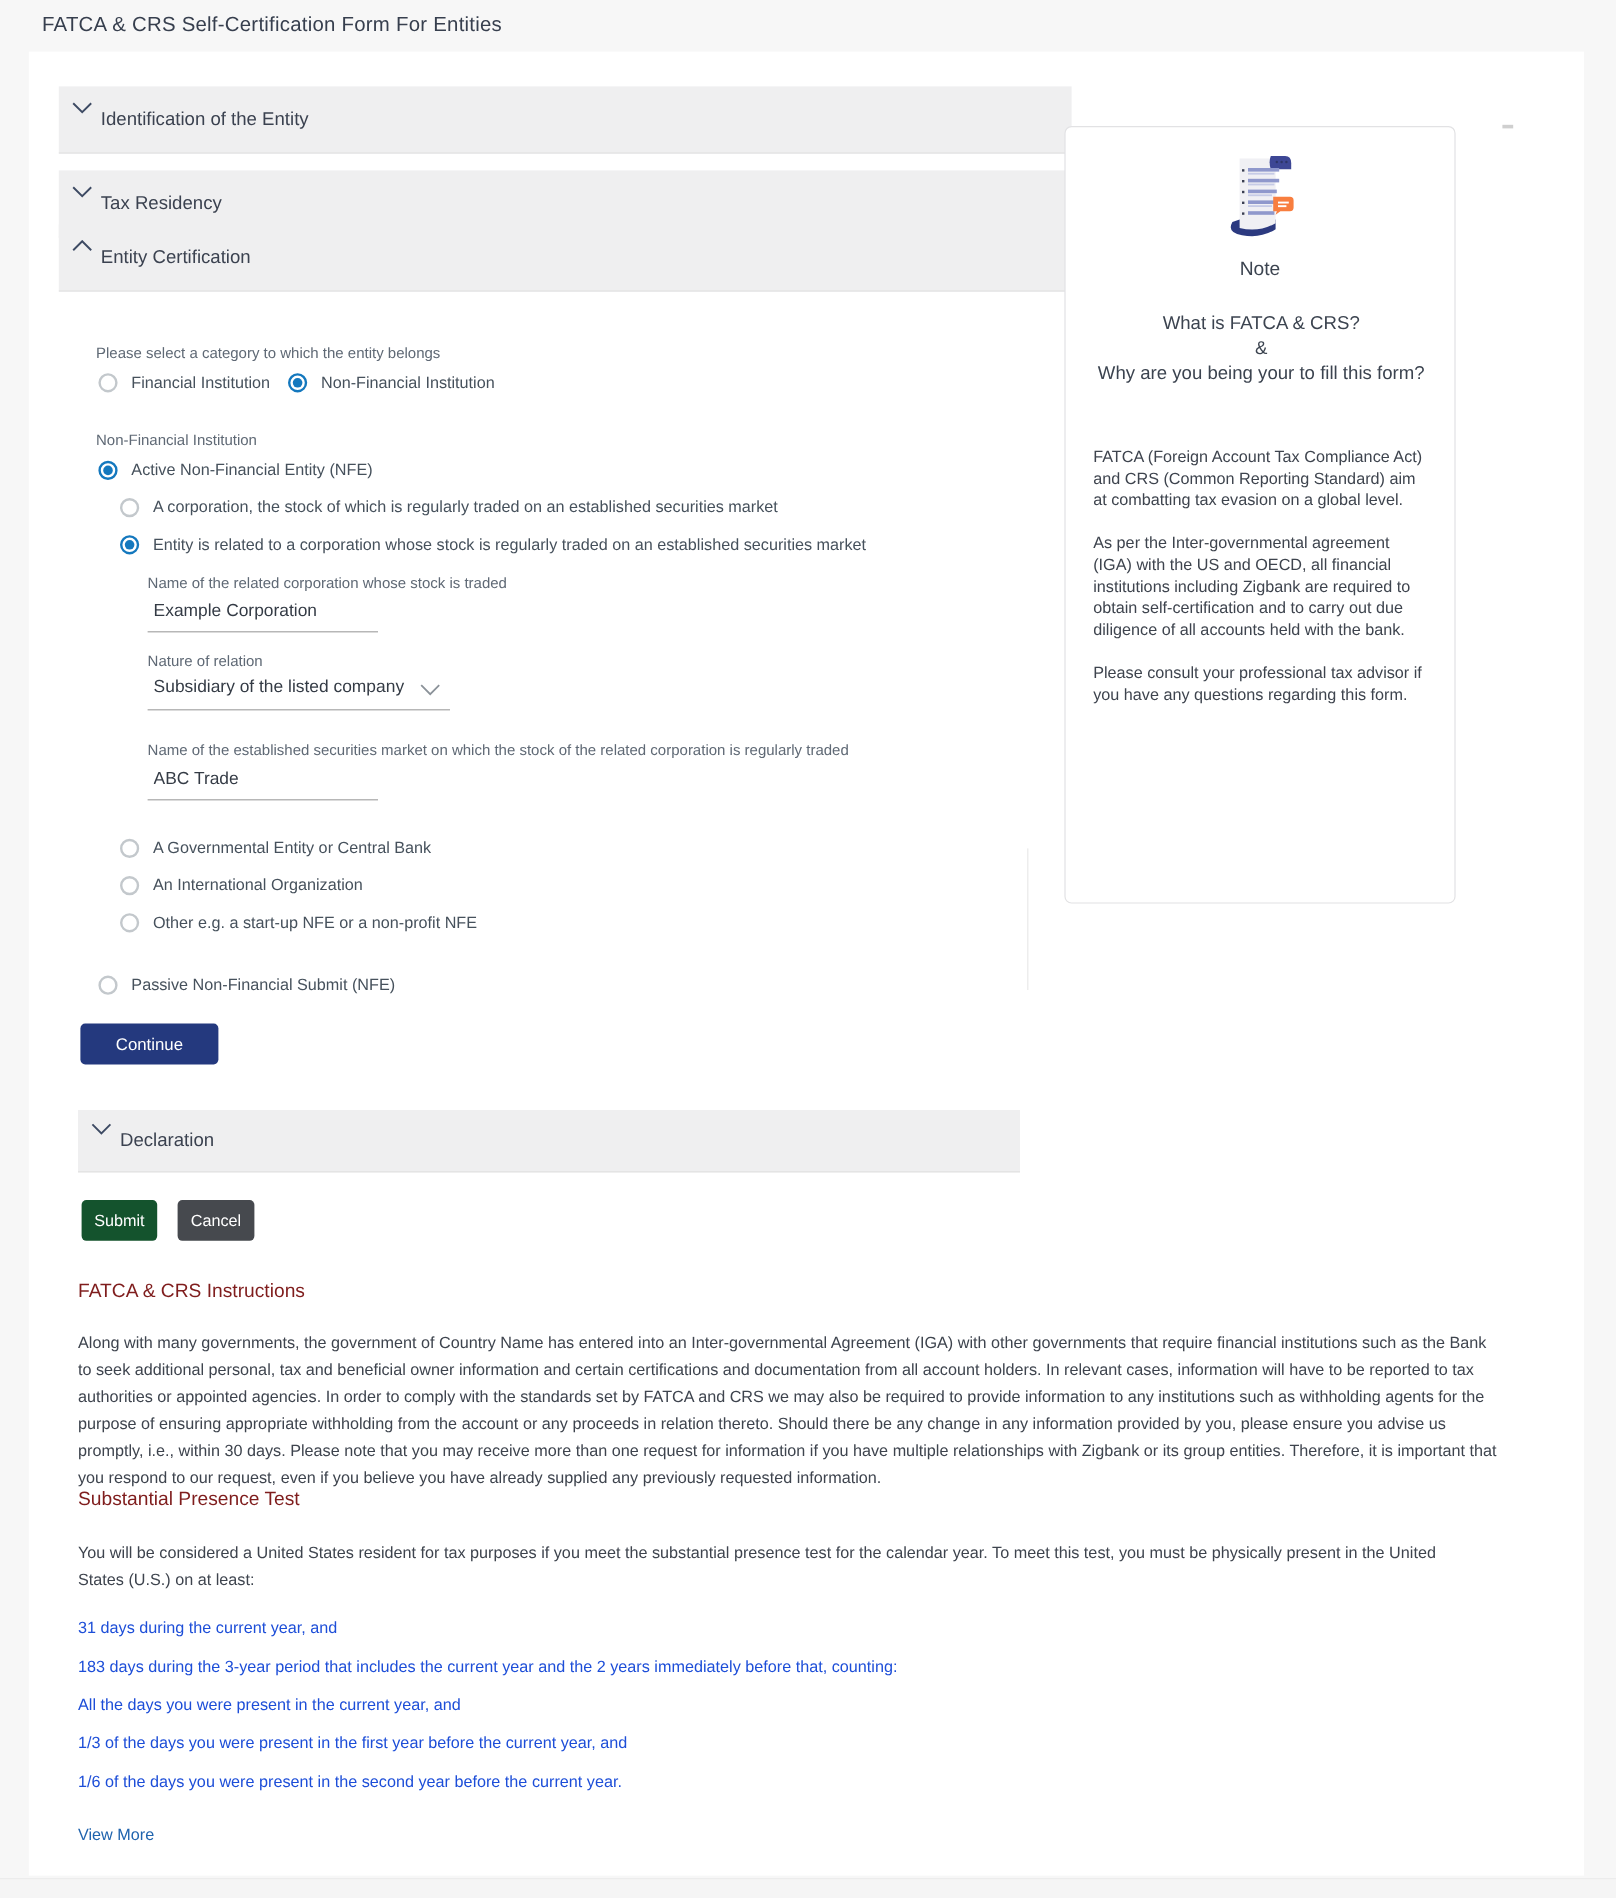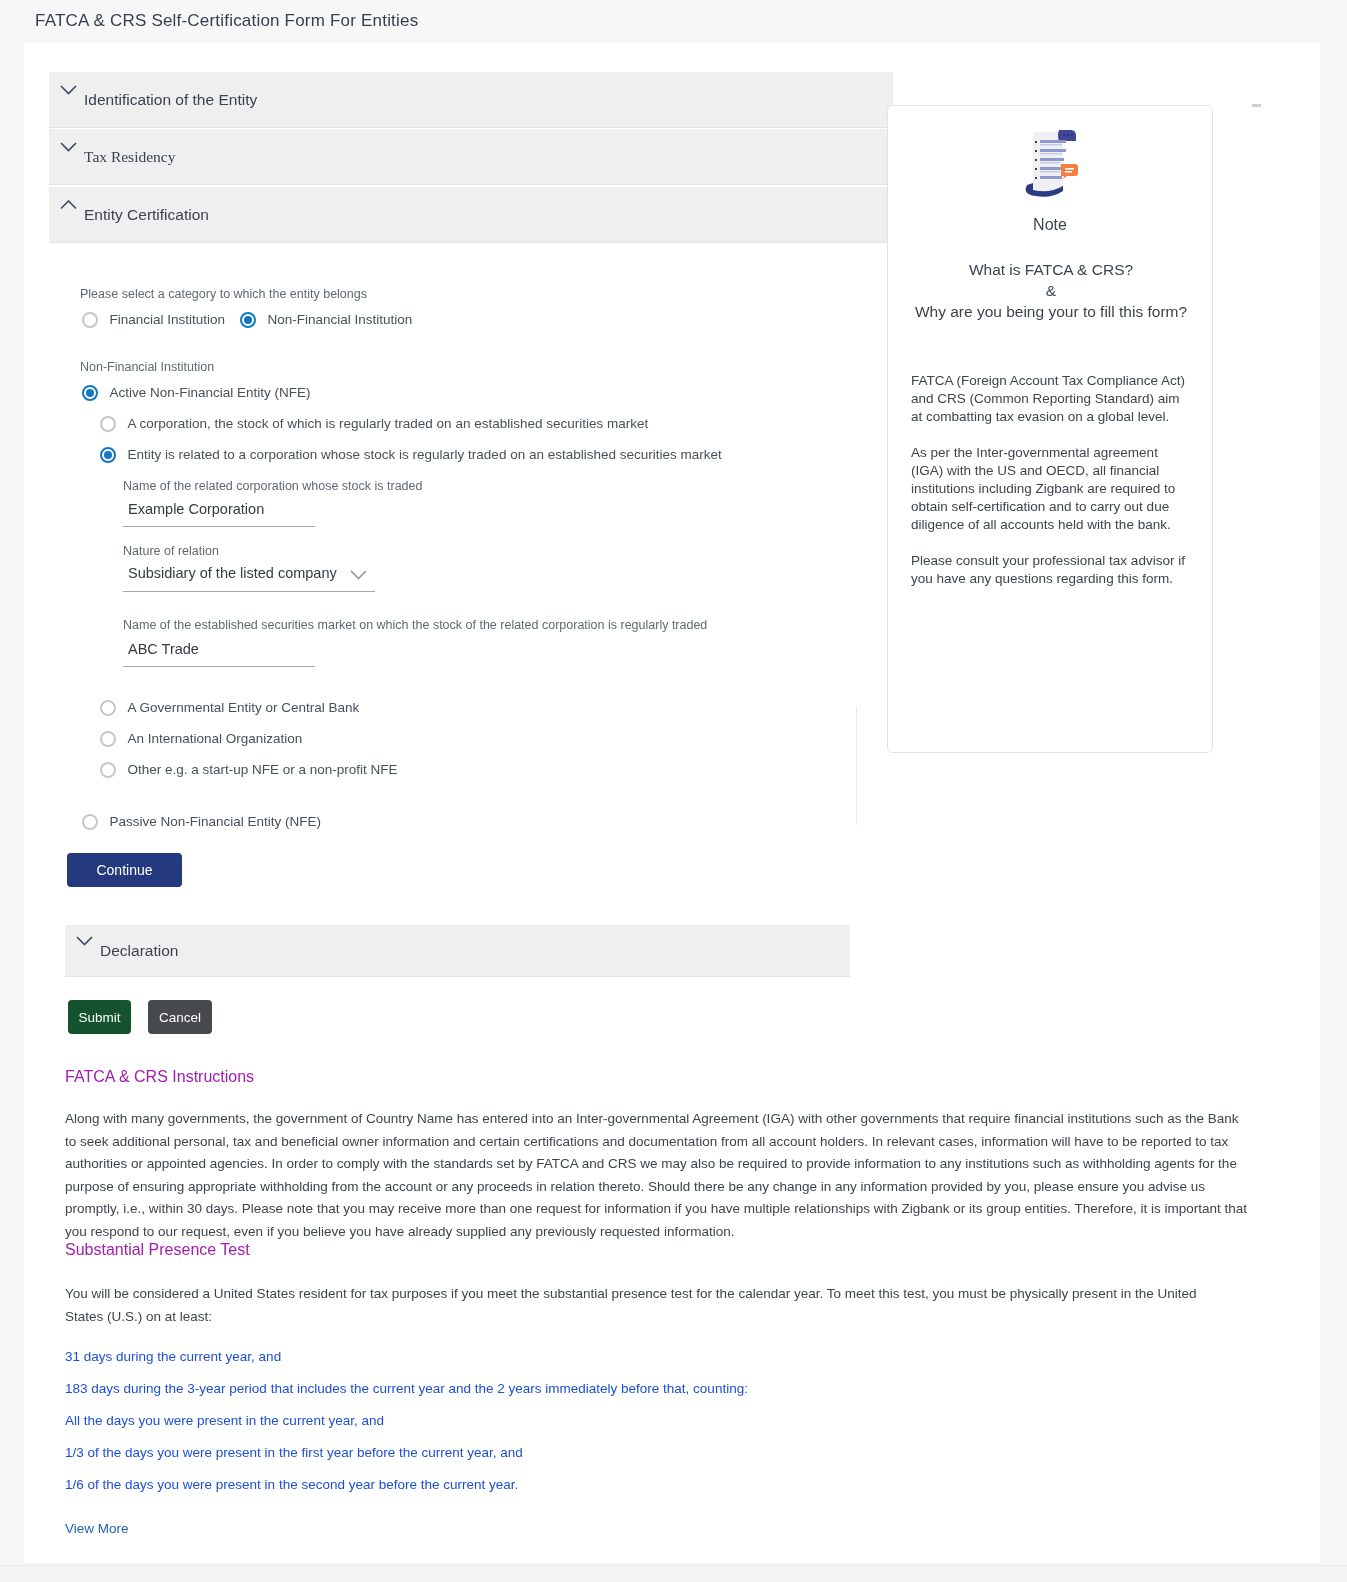--- a/index.html
+++ b/index.html
@@ -23,21 +23,21 @@
     background:#ffffff;
   }
 
   
   .acc {
     position:absolute; left:49px; width:844px; height:56px;
     background:#efeff0; border-bottom:1px solid #e2e2e2;
     cursor:pointer;
   }
   .acc-1 { top:72px; }
-  .acc-2 { top:129px;font-family:Liberation Serif, serif; }
+  .acc-2 { top:142px; }
   .acc-3 { top:187px; }
   .acc-decl { top:925px; left:65px; width:785px; height:52px; }
   .chev { position:absolute; left:11px; top:13px; }
   .acc-decl .chev { top:11px; }
   .acc-label {
     position:absolute; left:35px; top:50%; transform:translateY(-50%);
     font-size:15.5px; color:#3b4250;
   }
 
   
@@ -104,21 +104,21 @@
     font-size:15.5px; line-height:21px; color:#3c4450;
   }
   .note-paras { position:absolute; top:266px; left:23px; width:278px; }
   .note-para {
     font-size:13.5px; line-height:18px; color:#3e444e; margin-bottom:18px;
     text-align:left;
   }
   .note-dash { position:absolute; left:1252px; top:104px; width:9px; height:3px; background:#cfcfcf; }
 
   
-  .sec-title { position:absolute; left:65px; font-size:16px; color:#a21caf; }
+  .sec-title { position:absolute; left:65px; font-size:16px; color:#7f1d1d; }
   .body-text {
     position:absolute; left:65px; width:1188px;
     font-size:13.5px; line-height:22.5px; color:#3e444e;
   }
   .spt-item { position:absolute; left:65px; font-size:13.5px; color:#1d4ed8; white-space:nowrap; }
   .view-more {
     position:absolute; left:65px; top:1521px; font-size:13.5px; color:#2064ae;
     cursor:pointer; text-decoration:none;
   }
 
@@ -202,21 +202,21 @@
   <div class="radio-row" style="left:100px; top:729px;">
     <span class="radio"></span>
     <span class="radio-label">An International Organization</span>
   </div>
   <div class="radio-row" style="left:100px; top:760px;">
     <span class="radio"></span>
     <span class="radio-label">Other e.g. a start-up NFE or a non-profit NFE</span>
   </div>
   <div class="radio-row" style="left:82px; top:812px;">
     <span class="radio"></span>
-    <span class="radio-label">Passive Non-Financial Entity (NFE)</span>
+    <span class="radio-label">Passive Non-Financial Submit (NFE)</span>
   </div>
 
   <button class="btn btn-continue">Continue</button>
 
   <div class="faint-scroll"></div>
 
   <div class="acc acc-decl">
     <svg class="chev" width="17" height="10" viewBox="0 0 17 10">
         <polyline points="1,1 8.5,8.5 16,1" fill="none" stroke="#3d4a63" stroke-width="1.6"></polyline>
       </svg>

